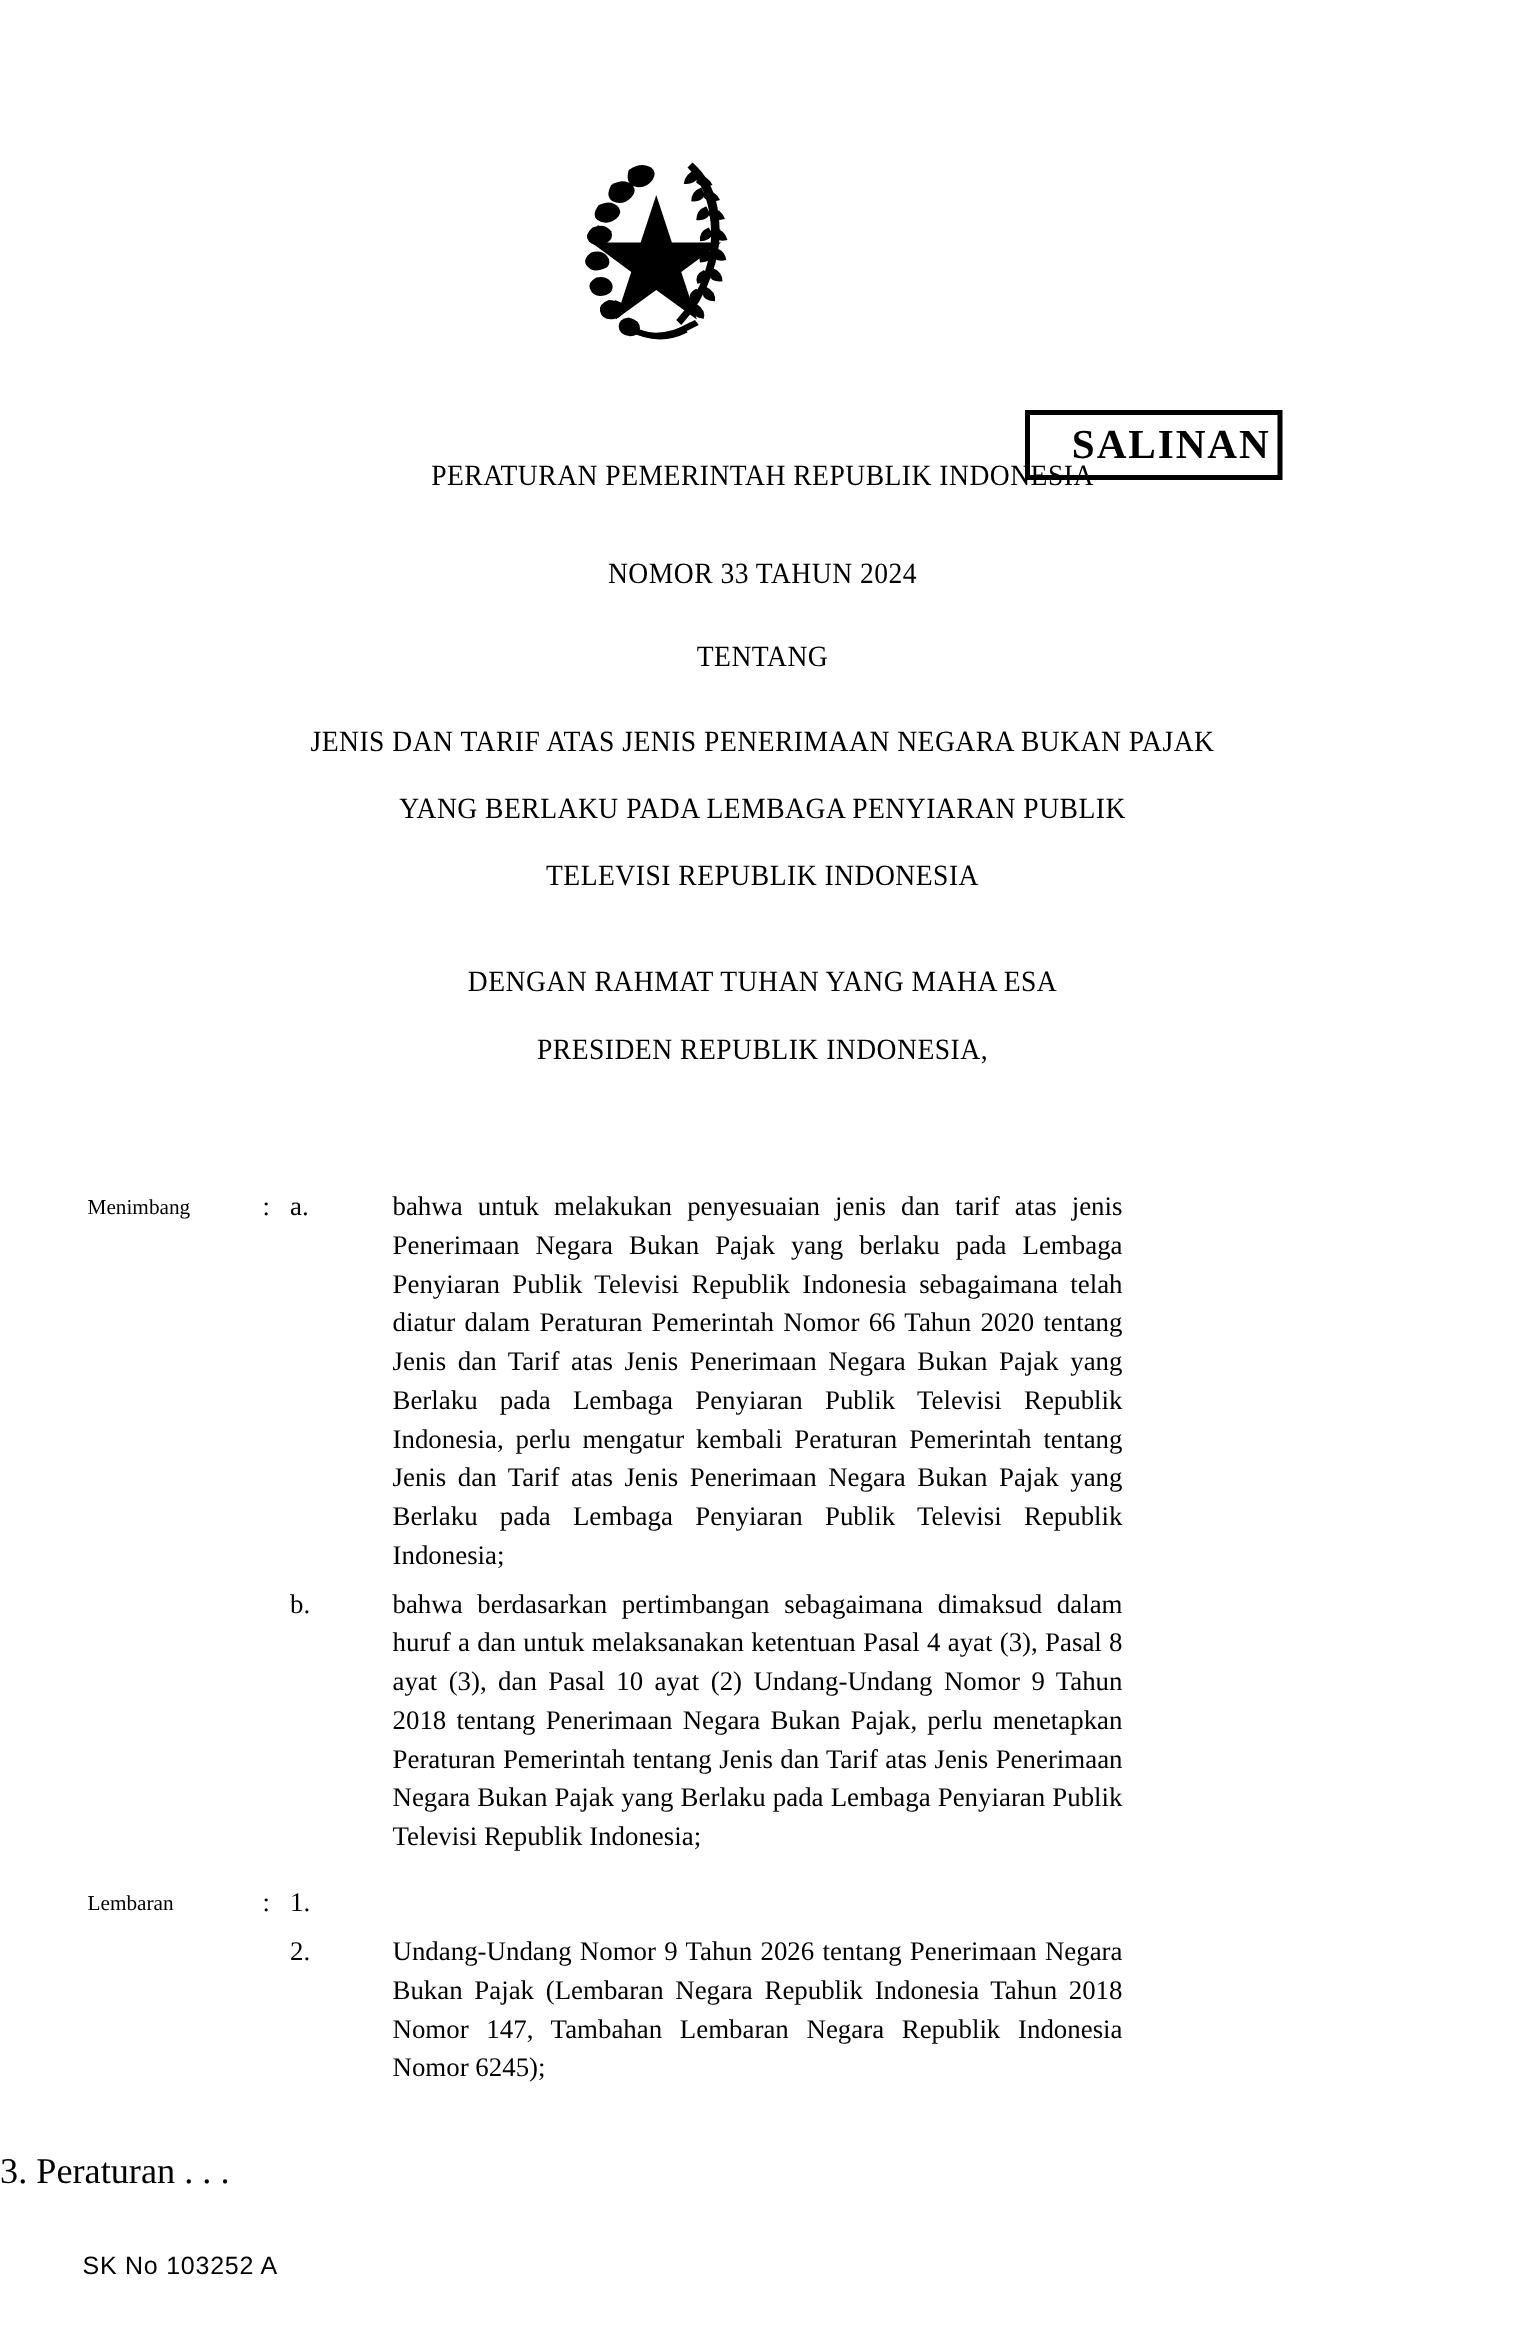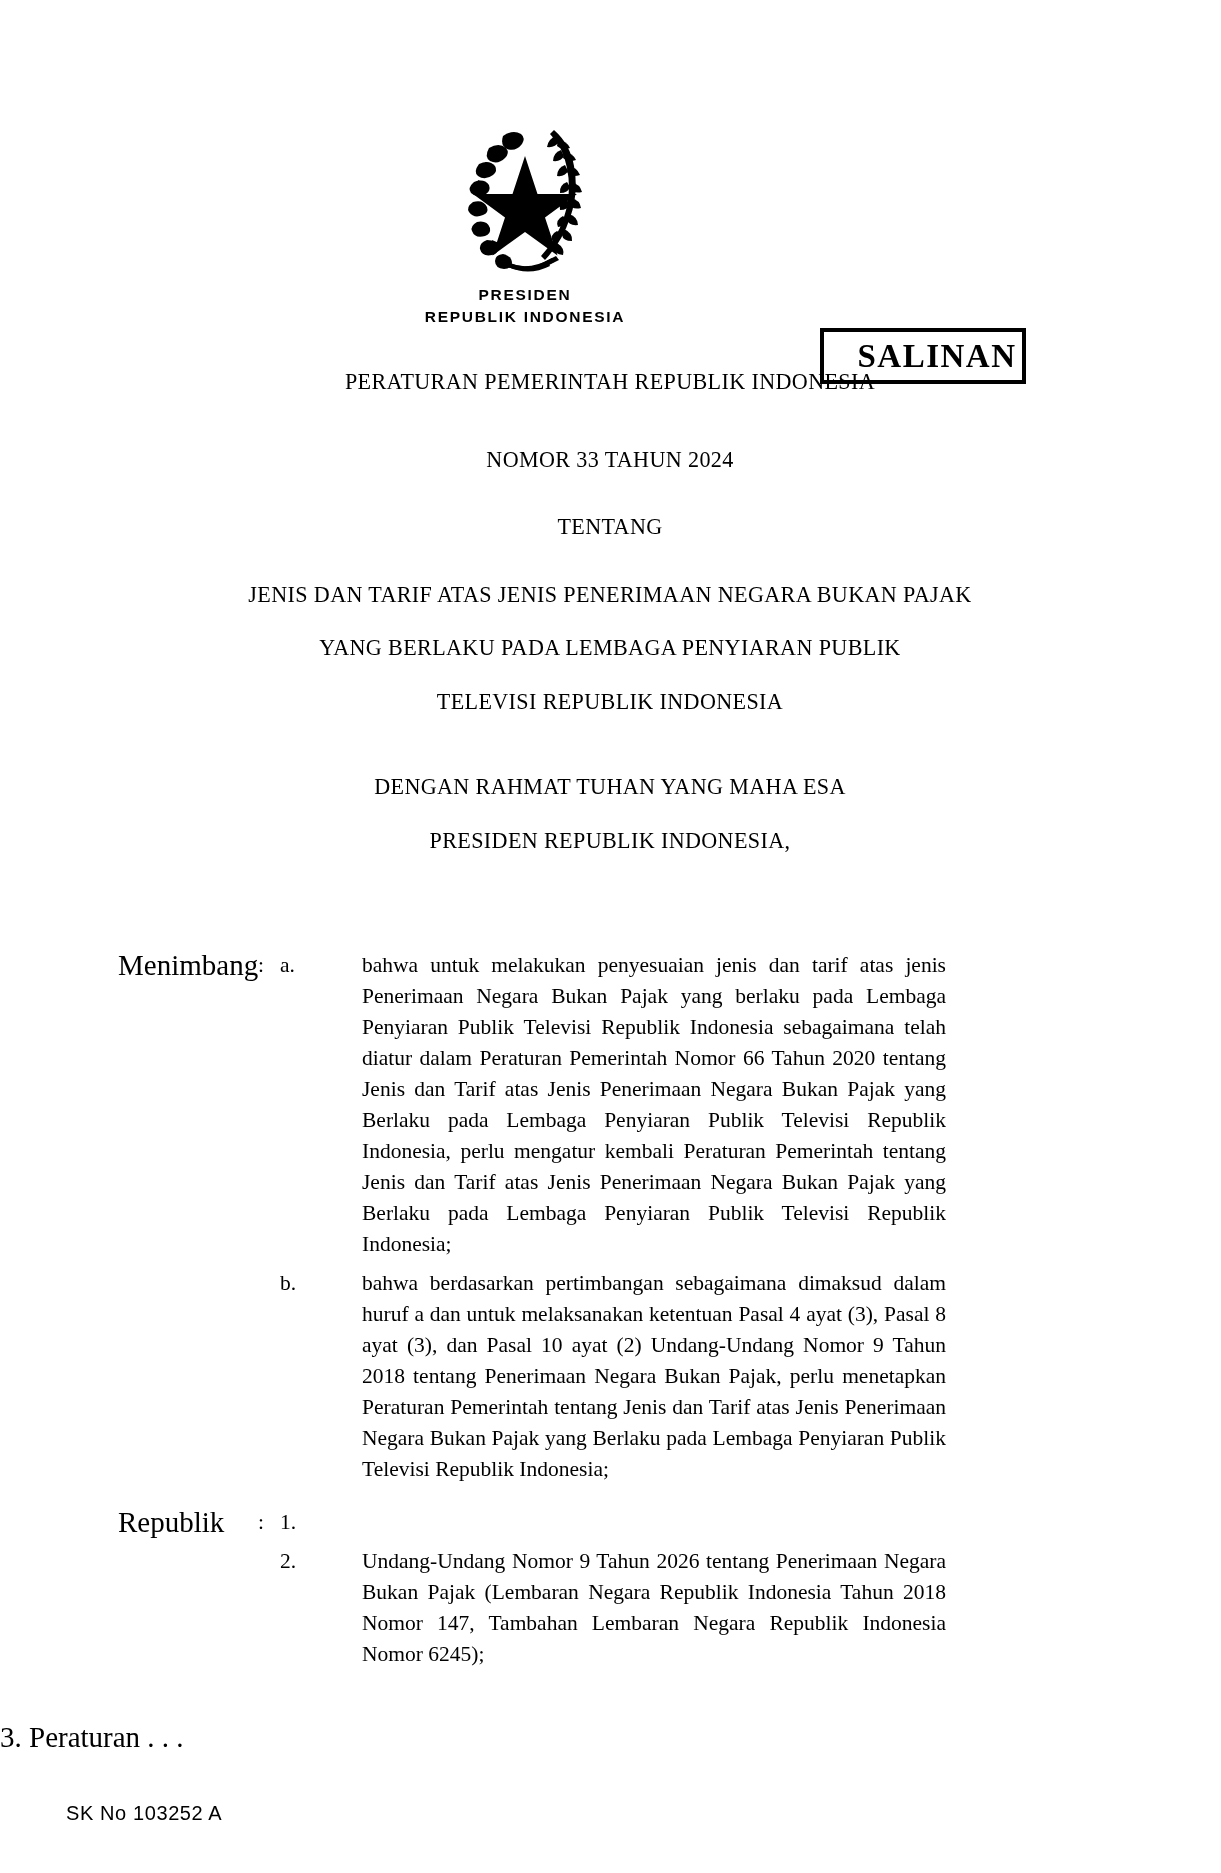--- a/index.html
+++ b/index.html
@@ -110,23 +110,23 @@
     left: 0;
     width: 1221px;
   }
   .clause {
     display: flex;
     align-items: flex-start;
     width: 1221px;
   }
   .clause .lbl {
     width: 140px;
-    margin-left: 118px;
+    margin-left: 70px;
     flex: 0 0 140px;
-    font-size: 29px;
+    font-size: 17px;
     line-height: 31px;
     white-space: nowrap;
   }
   .clause .colon {
     width: 22px;
     flex: 0 0 22px;
     font-size: 21.5px;
     line-height: 31px;
     text-align: left;
   }
@@ -223,24 +223,20 @@
             <path d="M127 119 q-8 4 -4 11 q8 -2 8 -8 z"></path>
           </g>
 
           <path d="M76 150 q22 10 46 -4 l2 4 q-25 15 -49 4 z"></path>
           <path d="M118 150 q-22 10 -44 -2 l-2 4 q24 14 48 2 z"></path>
           <path d="M110 152 l16 -8 3 4 -16 8 z"></path>
         </g>
       </svg>
     </div>
 
-    <div class="presiden-lines">
-      <div class="l1">PRESIDEN</div>
-      <div class="l2">REPUBLIK INDONESIA</div>
-    </div>
 
     <div class="salinan-box">
       <span class="txt">SALINAN</span>
     </div>
   </div>
 
   <div class="title-block">
     <div class="title-line">PERATURAN PEMERINTAH REPUBLIK INDONESIA</div>
     <div class="sp-54"></div>
     <div class="title-line">NOMOR 33 TAHUN 2024</div>
@@ -272,21 +268,21 @@
     <div class="clause sub">
       <div class="lbl"></div>
       <div class="colon"></div>
       <div class="marker">b.</div>
       <div class="content">bahwa berdasarkan pertimbangan sebagaimana dimaksud dalam huruf a dan untuk melaksanakan ketentuan Pasal 4 ayat (3), Pasal 8 ayat (3), dan Pasal 10 ayat (2) Undang-Undang Nomor 9 Tahun 2018 tentang Penerimaan Negara Bukan Pajak, perlu menetapkan Peraturan Pemerintah tentang Jenis dan Tarif atas Jenis Penerimaan Negara Bukan Pajak yang Berlaku pada Lembaga Penyiaran Publik Televisi Republik Indonesia;</div>
     </div>
 
     <div class="gap-group"></div>
 
     <div class="clause">
-      <div class="lbl">Republik</div>
+      <div class="lbl">Lembaran</div>
       <div class="colon">:</div>
       <div class="marker">1.</div>
     </div>
 
     <div class="gap-item"></div>
 
     <div class="clause sub">
       <div class="lbl"></div>
       <div class="colon"></div>
       <div class="marker">2.</div>

